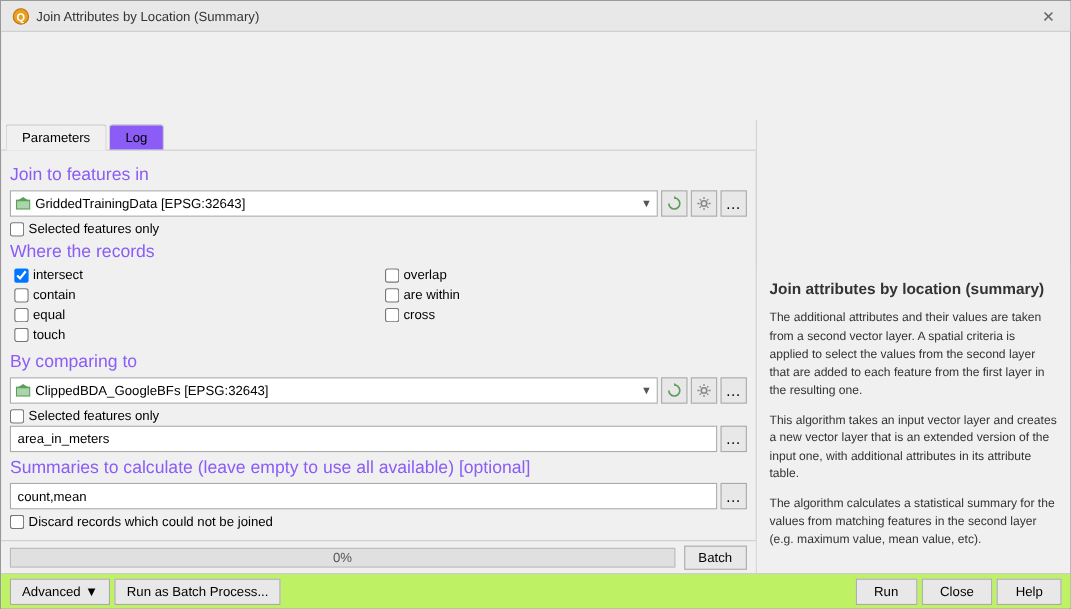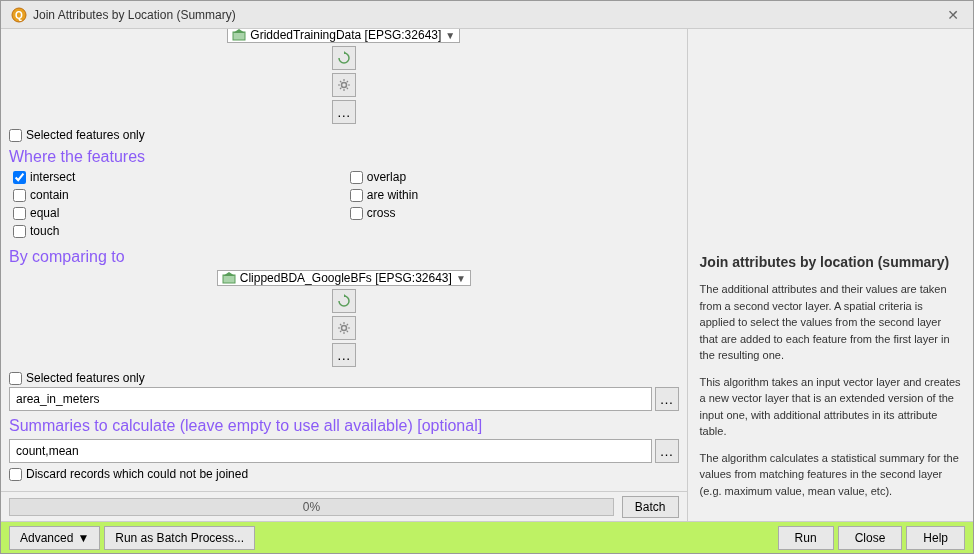--- a/index.html
+++ b/index.html
@@ -91,21 +91,20 @@
       font-size: 16px;
       color: #8b5cf6;
       margin-bottom: 4px;
       margin-top: 6px;
     }
     .dropdown-row {
       display: flex;
       align-items: center;
       gap: 3px;
       margin-bottom: 4px;
-      flex-direction: column;
     }
     .dropdown-container {
       display: flex;
       align-items: center;
       flex: 1;
       border: 1px solid #aaa;
       background: white;
       height: 24px;
       padding: 0 4px;
       gap: 4px;
@@ -308,21 +307,21 @@
               <path d="M7 1v2M7 11v2M1 7h2M11 7h2M3 3l1.4 1.4M9.6 9.6l1.4 1.4M3 11l1.4-1.4M9.6 4.4l1.4-1.4" stroke="#888" stroke-width="1.2"></path>
             </svg>
           </button>
           <button class="icon-btn">…</button>
         </div>
         <div class="checkbox-row">
           <input type="checkbox" style="">
           <label>Selected features only</label>
         </div>
 
-        <div class="section-label">Where the features</div>
+        <div class="section-label">Where the records</div>
         <div class="where-grid">
           <div class="checkbox-row">
             <input type="checkbox" checked="" style="">
             <label>intersect</label>
           </div>
           <div class="checkbox-row">
             <input type="checkbox" style="">
             <label>overlap</label>
           </div>
           <div class="checkbox-row">

